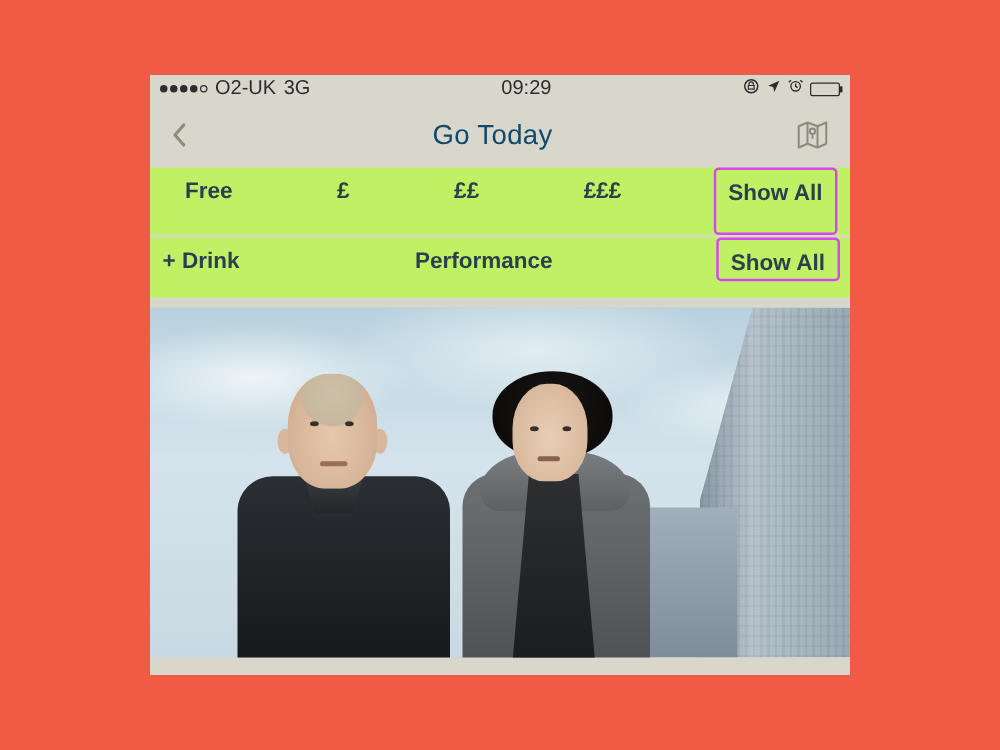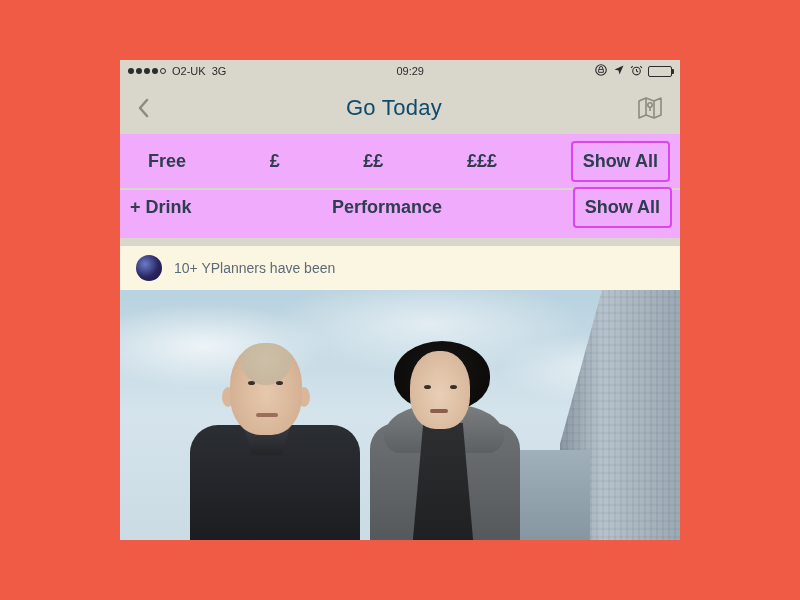--- a/index.html
+++ b/index.html
@@ -19,21 +19,21 @@
     overflow: hidden;
     position: relative;
   }
   
   .status-bar {
     height: 22px;
     display: flex;
     align-items: center;
     justify-content: space-between;
     padding: 0 8px;
-    font-size: 11px;
+    font-size: 16px;
     color: #2c2c2c;
     font-weight: 500;
   }
   .status-left { display: flex; align-items: center; gap: 6px; }
   .status-right { display: flex; align-items: center; gap: 5px; }
   .signal-dots { display: flex; gap: 2px; }
   .signal-dots span {
     width: 6px; height: 6px; border-radius: 50%; display: inline-block;
   }
   .signal-dots .filled { background: #2c2c2c; }
@@ -58,24 +58,23 @@
   }
   .nav-title {
     font-size: 22px;
     color: #0c4a6e;
     font-weight: 400;
     letter-spacing: 0.3px;
   }
   .nav-back svg, .nav-map svg { display: block; }
   
   .filter-row {
-    background: #f0abfc;
+    background: #bef264;
     height: 56px;
     display: flex;
-    align-items: center;
     padding: 0 10px;
     border-bottom: 2px solid #d9d6cb;
   }
   .filter-row.second { border-bottom: 8px solid #d9d6cb; }
   .chip {
     color: #2d3e4e;
     font-size: 18px;
     font-weight: 600;
     padding: 8px 14px;
     border-radius: 4px;
@@ -263,24 +262,20 @@
     <span class="chip">£££</span>
     <span class="chip selected">Show All</span>
   </div>
 
   <div class="filter-row second">
     <span class="chip">+ Drink</span>
     <span class="chip">Performance</span>
     <span class="chip selected">Show All</span>
   </div>
 
-  <div class="yp-strip">
-    <span class="avatar"></span>
-    <span class="yp-text">10+ YPlanners have been</span>
-  </div>
 
   <div class="hero">
     <div class="sky-cloud"></div>
     <div class="building"></div>
     <div class="building2"></div>
     <div class="person p1">
       <div class="torso"></div>
         <div class="collar"></div>
       <div class="ear-l"></div>
         <div class="ear-r"></div>

